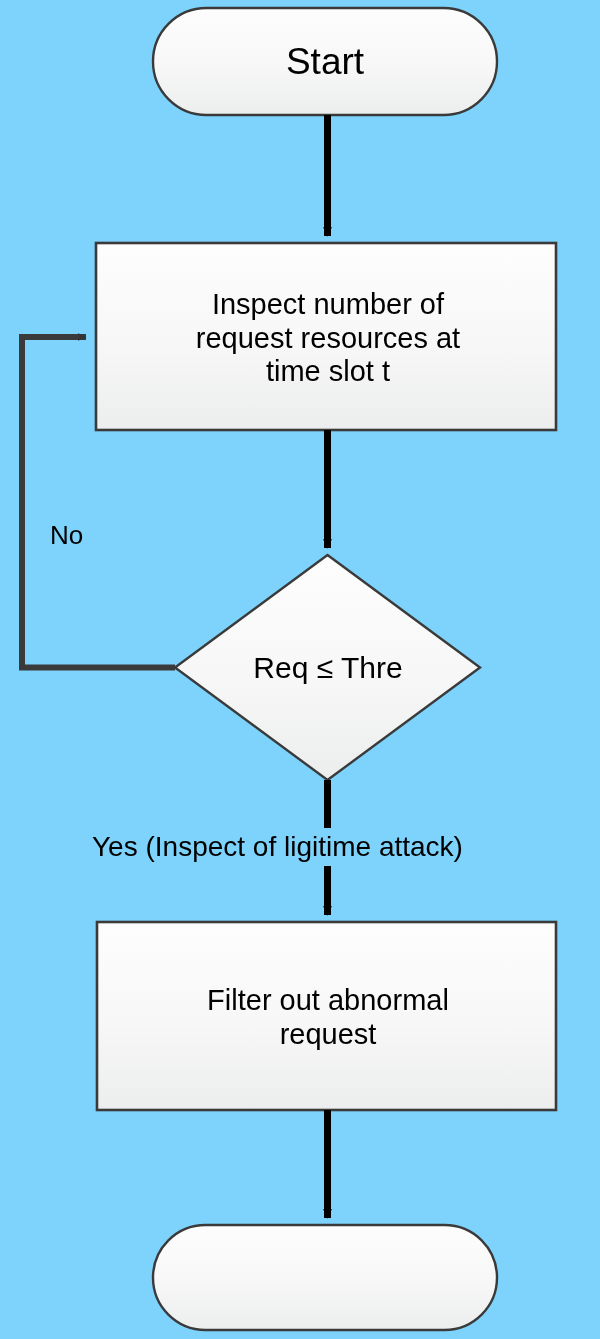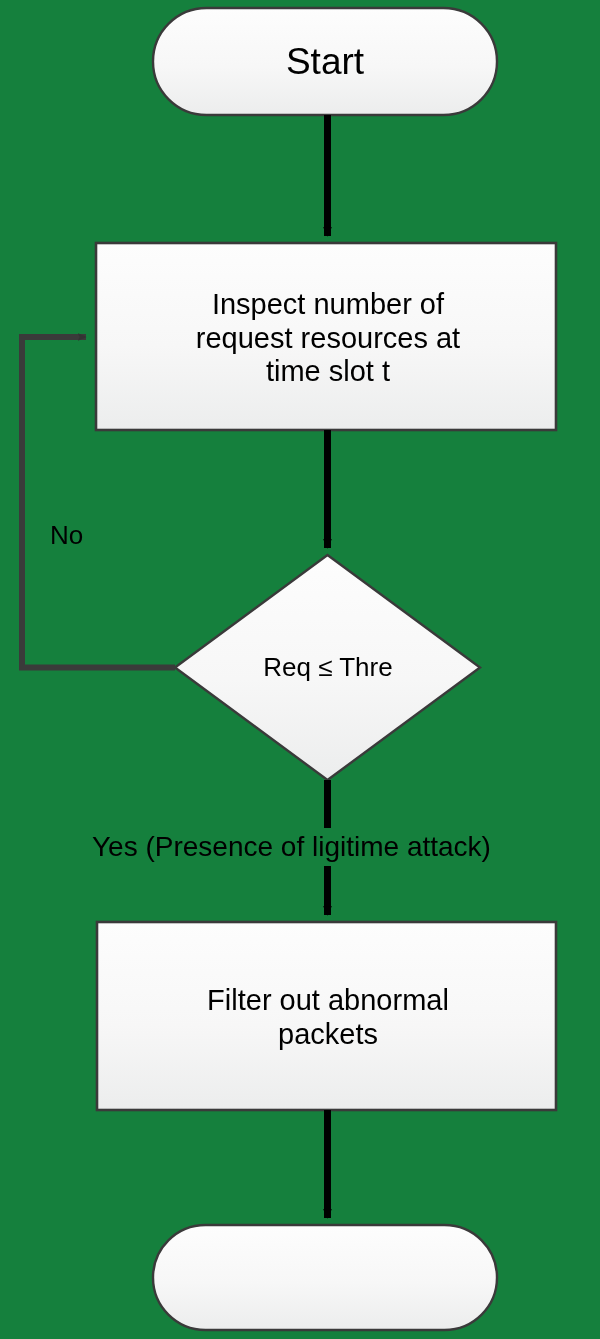--- a/index.html
+++ b/index.html
@@ -7,21 +7,21 @@
     padding: 0;
     background: #ffffff;
   }
   body {
     font-family: "Liberation Sans", sans-serif;
   }
   #flowchart-canvas {
     position: relative;
     width: 600px;
     height: 1339px;
-    background: #15803d;
+    background: #7dd3fc;
     overflow: hidden;
   }
   #flow-svg {
     position: absolute;
     left: 0;
     top: 0;
     width: 600px;
     height: 1339px;
   }
   .node-label {
@@ -36,21 +36,21 @@
     pointer-events: none;
     white-space: pre-line;
   }
   .terminal-label {
     font-size: 37px;
   }
   .process-label {
     font-size: 29px;
   }
   .decision-label {
-    font-size: 26px;
+    font-size: 30px;
   }
   .edge-label {
     position: absolute;
     color: #000000;
     font-family: Liberation Sans, sans-serif;
     font-size: 27px;
     white-space: nowrap;
     margin-left: 42px;
   }
   #label-no {
@@ -138,20 +138,20 @@
 
   <div class="node-label terminal-label" id="label-start">Start</div>
 
   <div class="node-label process-label" id="label-inspect">Inspect number of
 request resources at
 time slot t</div>
 
   <div class="node-label decision-label" id="label-decision">Req ≤  Thre</div>
 
   <div class="node-label process-label" id="label-filter">Filter out abnormal
-packets</div>
+request</div>
 
 
   <div class="edge-label" id="label-no">No</div>
 
-  <div class="edge-label" id="label-yes">Yes (Presence of ligitime attack)</div>
+  <div class="edge-label" id="label-yes">Yes (Inspect of ligitime attack)</div>
 
 </div>
 
 </body></html>

